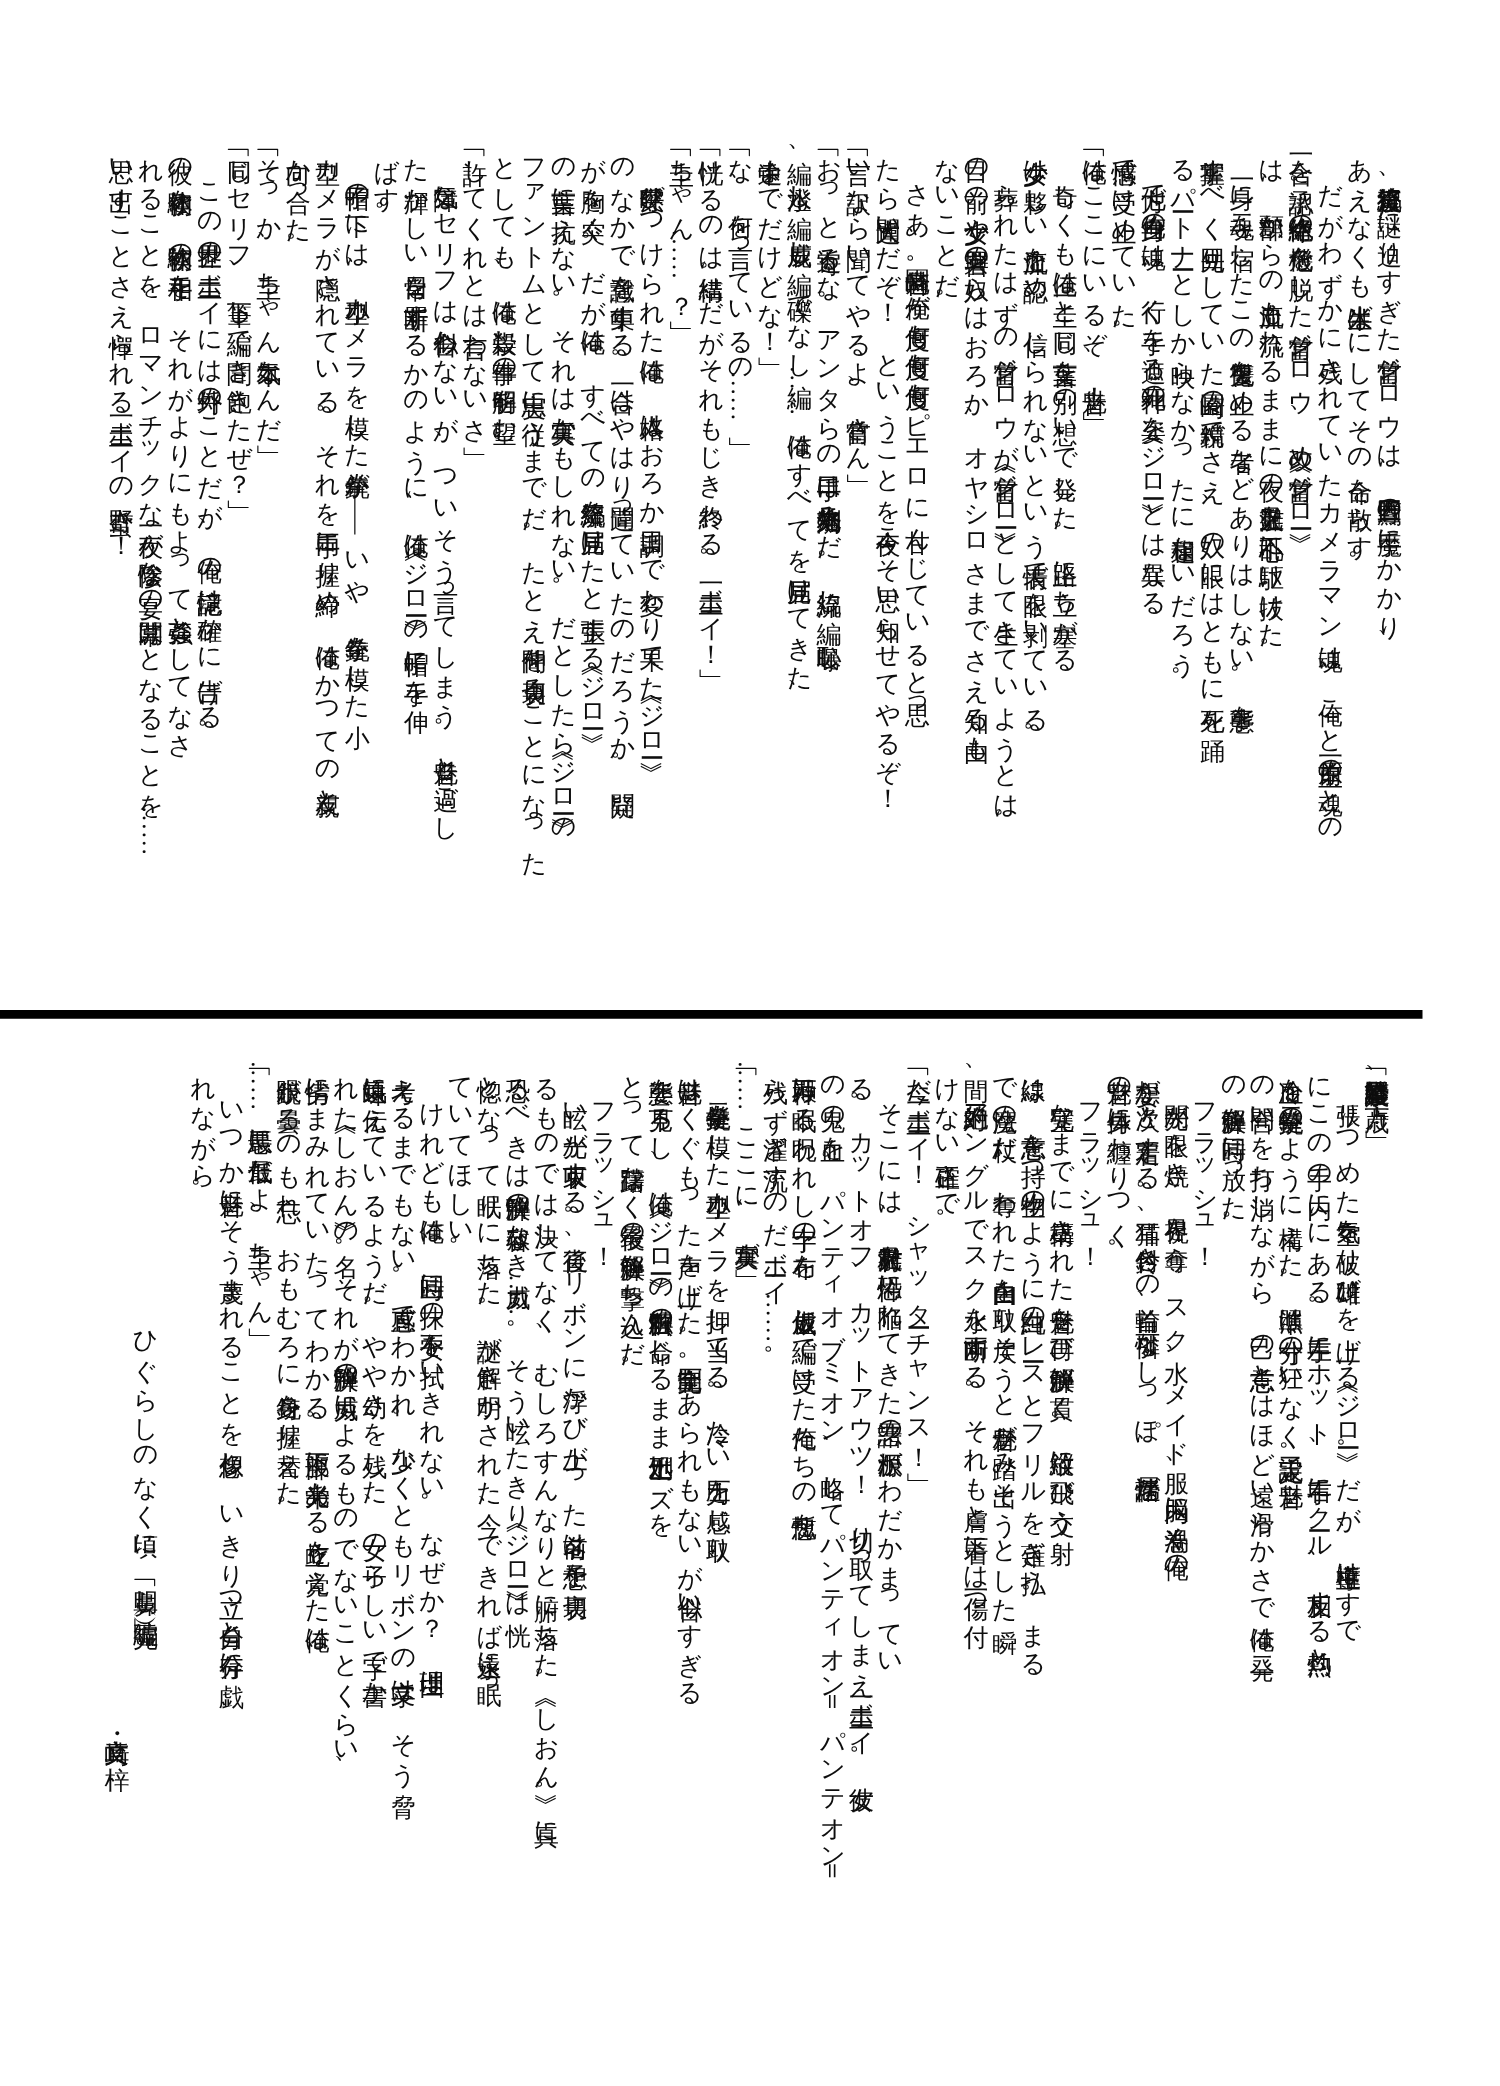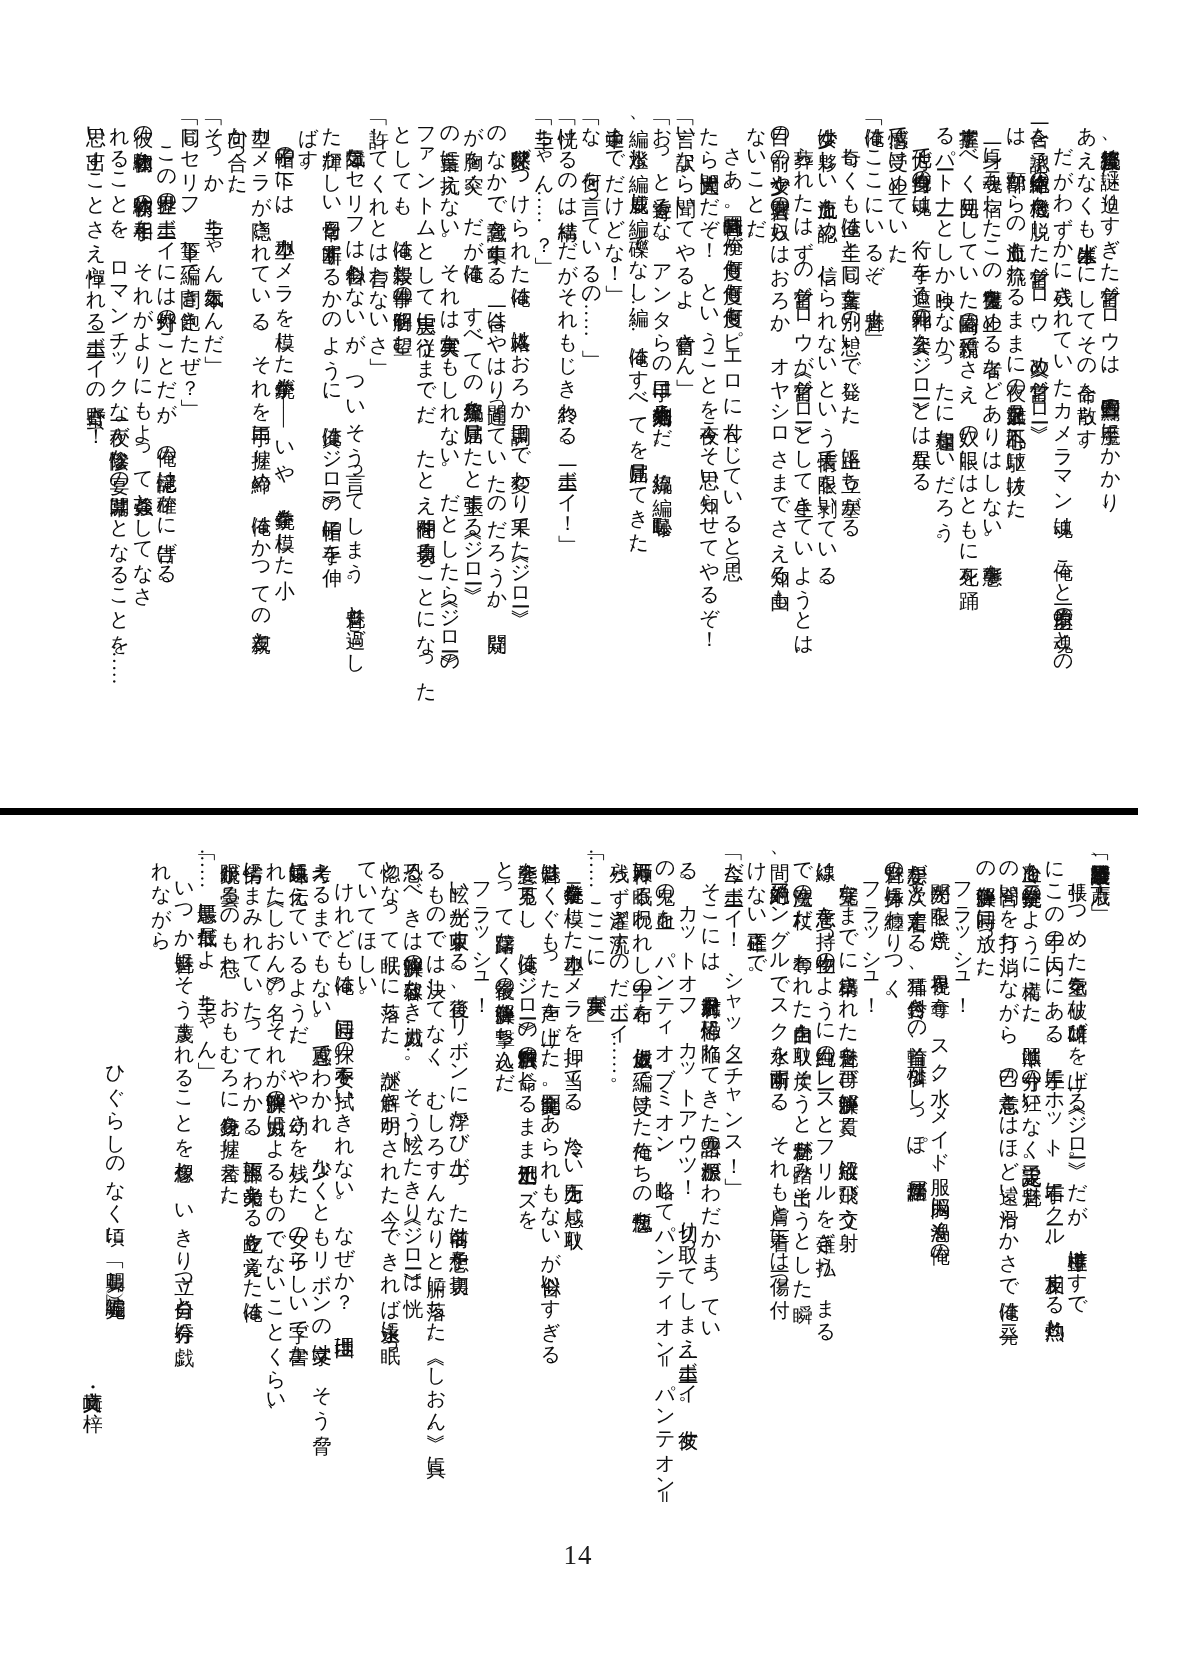--- a/index.html
+++ b/index.html
@@ -144,15 +144,14 @@
 れた《しおん》の名。それが解決弾の威力によるものでないことくらい、
 劣情にまみれていたってわかる。下腹部に光栄ある屹立を覚えた俺は、
 眼鏡が曇るのも忘れ、おもむろに銃身を握り替えた。
 「……最悪に最低だよ、圭ちゃん」
 　いつか魅音にそう蔑まれることを想像し、いきり立つ自分と存分に戯
 れながら。
 
 　　　　　　　　　　ひぐらしのなく頃に　「鼻明し編（嘘）」完
 　　　　　　　　　　　　　　　　　　　　　　　　　　文・真崎　梓</div>
 
-  <div class="pagenum">14</div>
 
 </div>
 
 </body></html>

